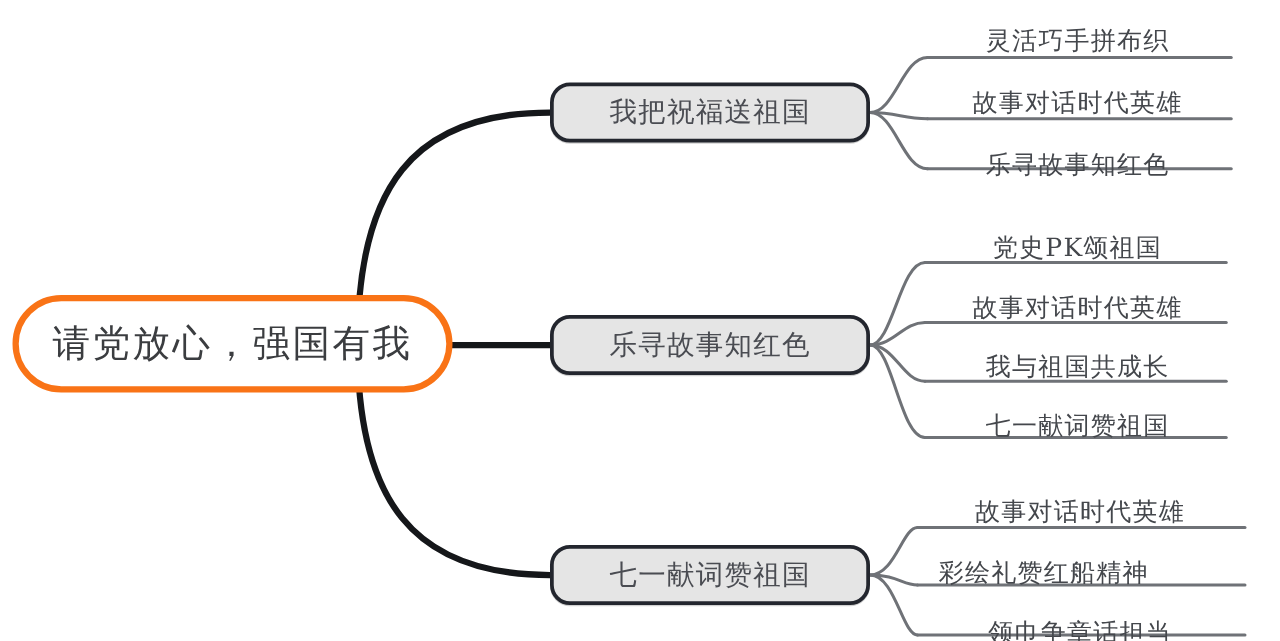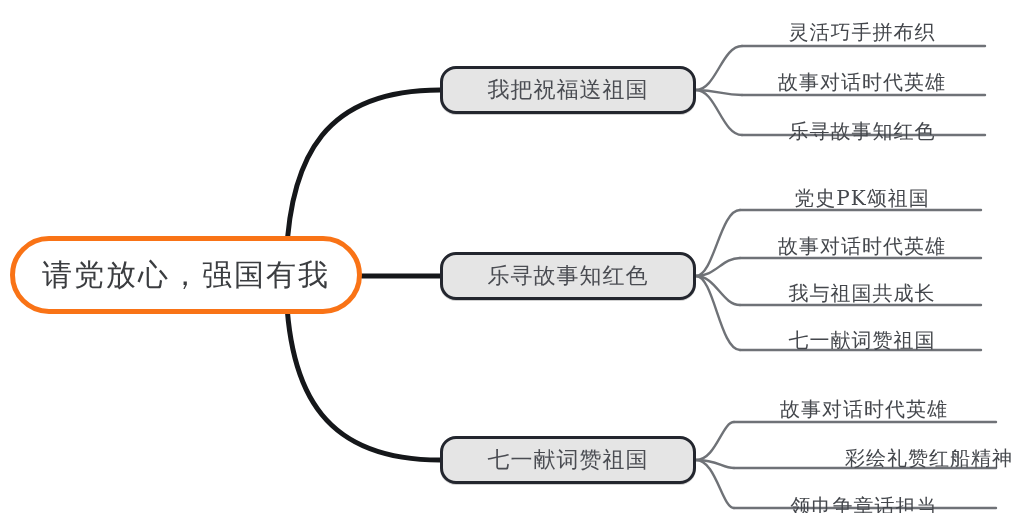--- a/index.html
+++ b/index.html
@@ -67,21 +67,21 @@
   .leaf.g1i0{left:739px;top:4px;width:246px;}
   .leaf.g1i1{left:739px;top:54px;width:246px;}
   .leaf.g1i2{left:739px;top:103px;width:246px;}
   
   .leaf.g2i0{left:743px;top:170px;width:238px;}
   .leaf.g2i1{left:743px;top:218px;width:238px;}
   .leaf.g2i2{left:743px;top:265px;width:238px;}
   .leaf.g2i3{left:743px;top:312px;width:238px;}
   
   .leaf.g3i0{left:735px;top:381px;width:258px;}
-  .leaf.g3i1{left:755px;top:430px;width:258px;justify-content:flex-end;}
+  .leaf.g3i1{left:706px;top:430px;width:258px;}
   .leaf.g3i2{left:735px;top:478px;width:258px;}
 </style>
 </head>
 <body>
 
 <div id="canvas">
 
   <svg class="layer" viewBox="0 0 1024 513">
     <g fill="none" stroke="#15171a" stroke-width="5" stroke-linecap="round">
 

